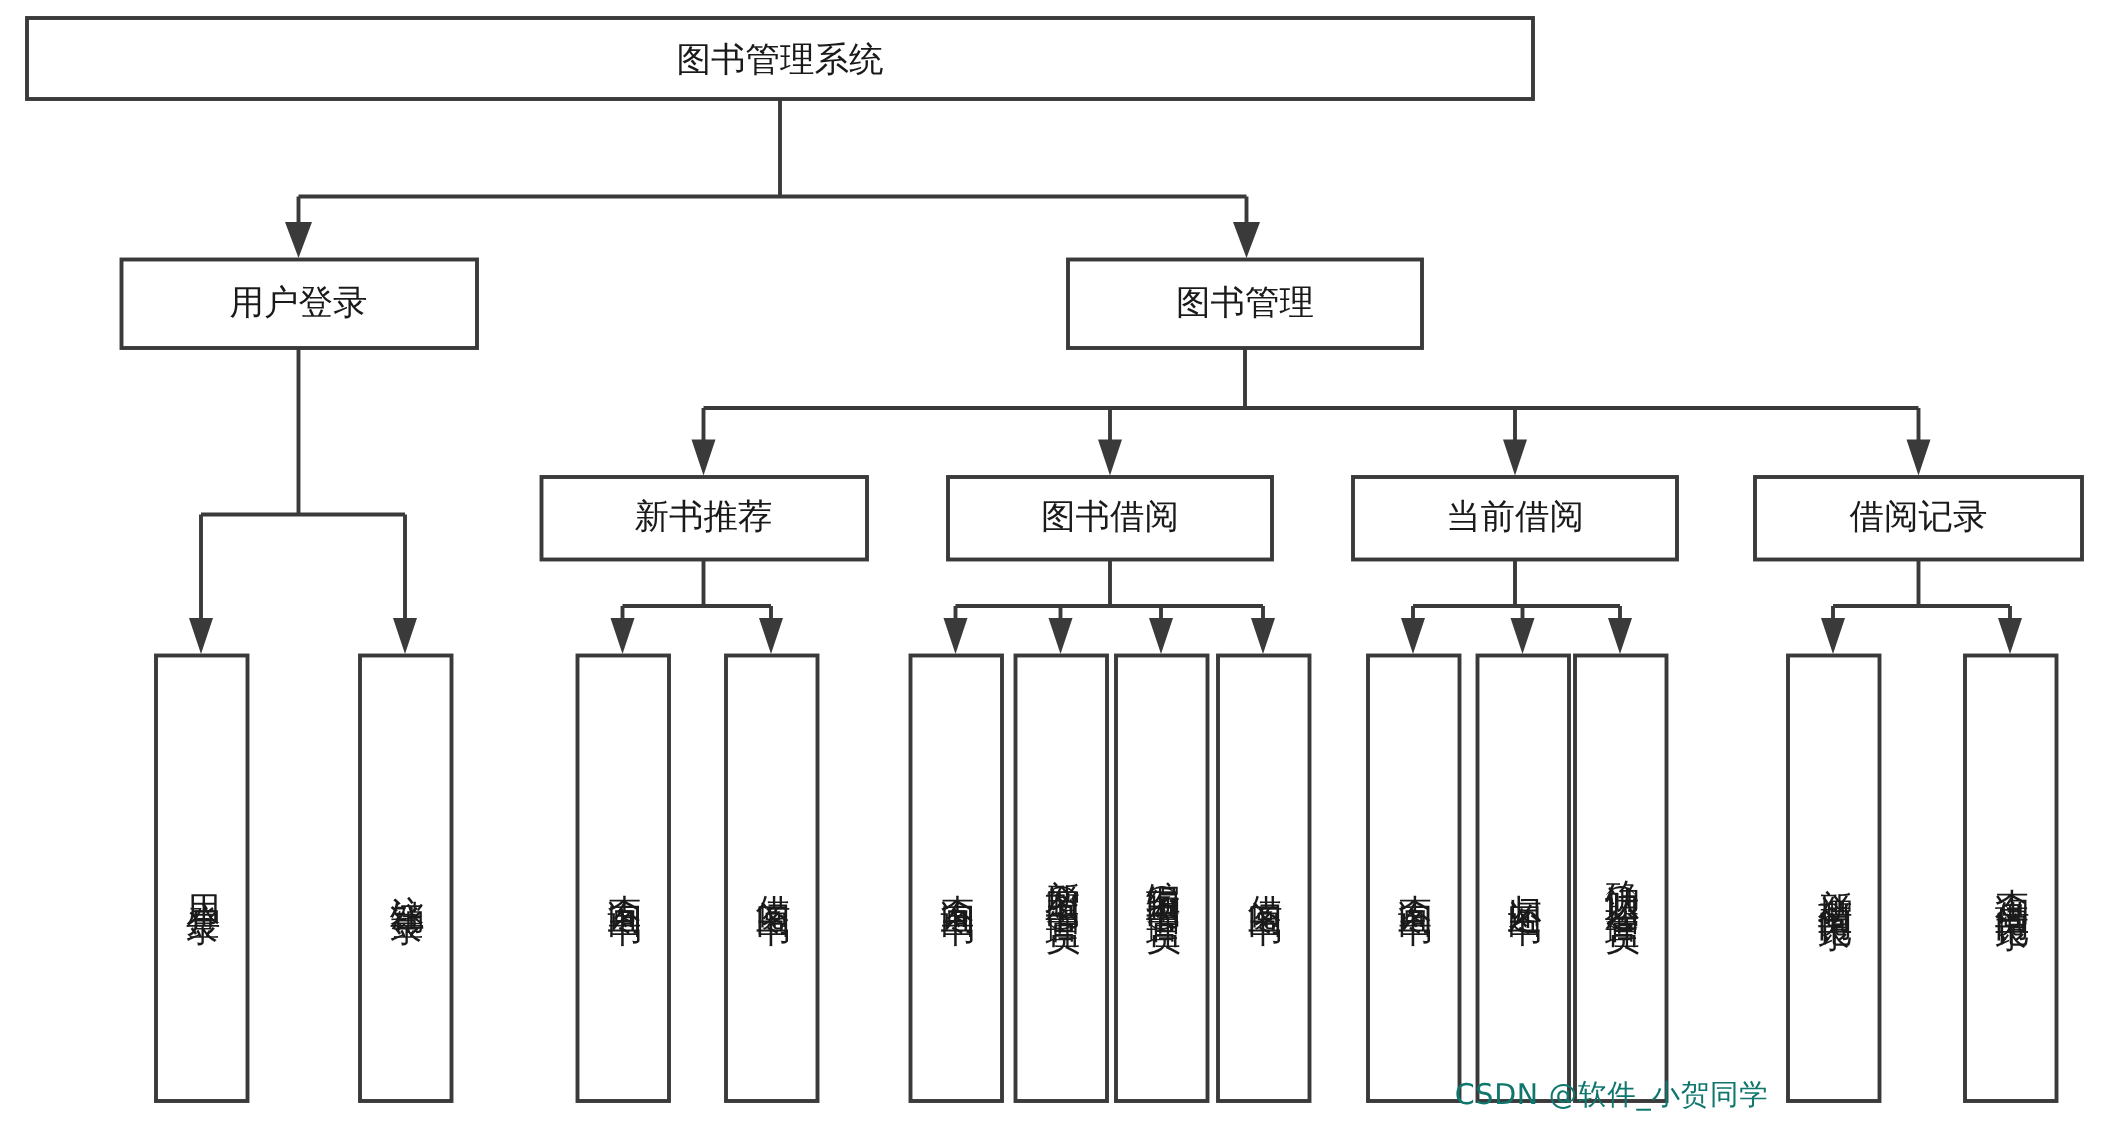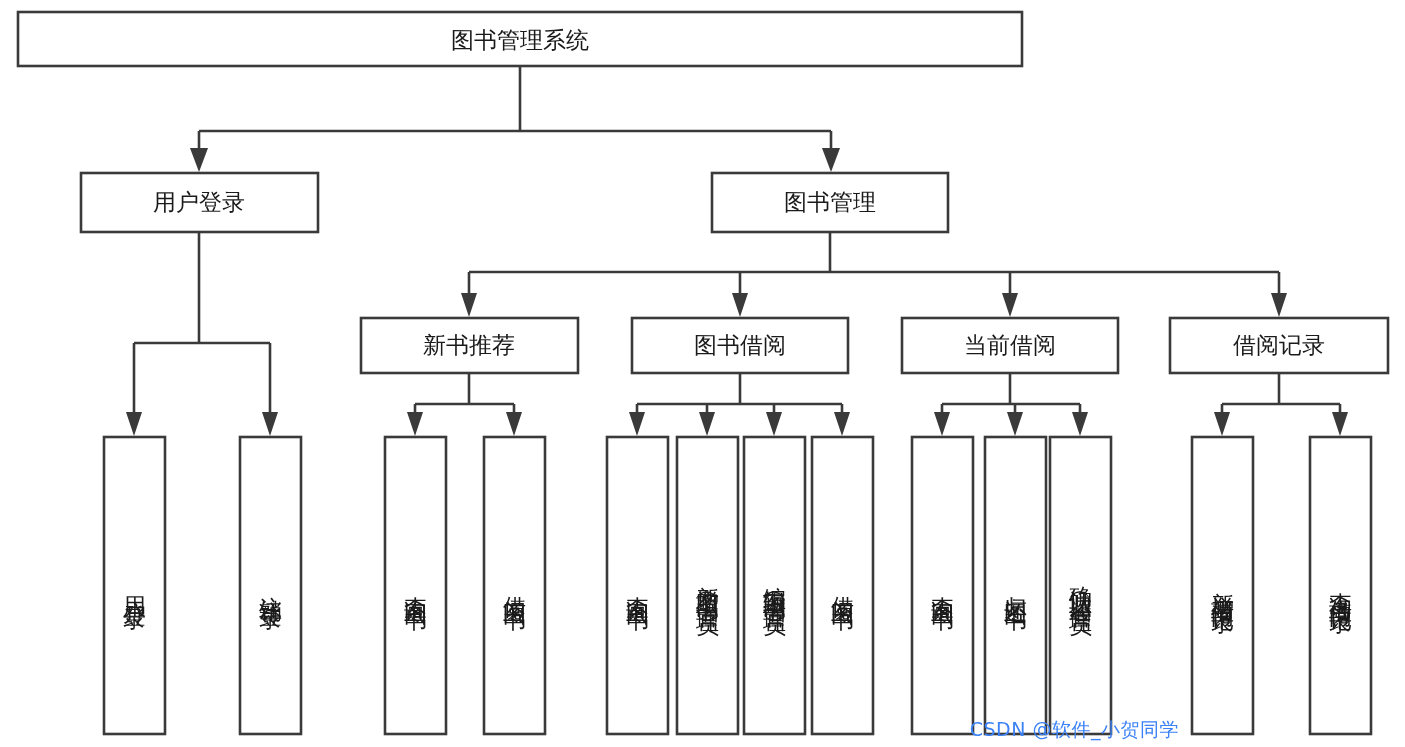--- a/index.html
+++ b/index.html
@@ -64,21 +64,21 @@
     text-align: center;
     white-space: nowrap;
     pointer-events: none;
   }
   .watermark {
     position: absolute;
     right: 8px;
     bottom: 4px;
     font-family: "DejaVu Sans", "Liberation Sans", sans-serif;
     font-size: 19px;
-    color: #3b82f6;
+    color: #0f766e;
     white-space: nowrap;
     letter-spacing: 0.5px;
     margin-top: 20px;
   }
 </style>
 </head>
 <body>
 
 <div id="diagram-root">
 

